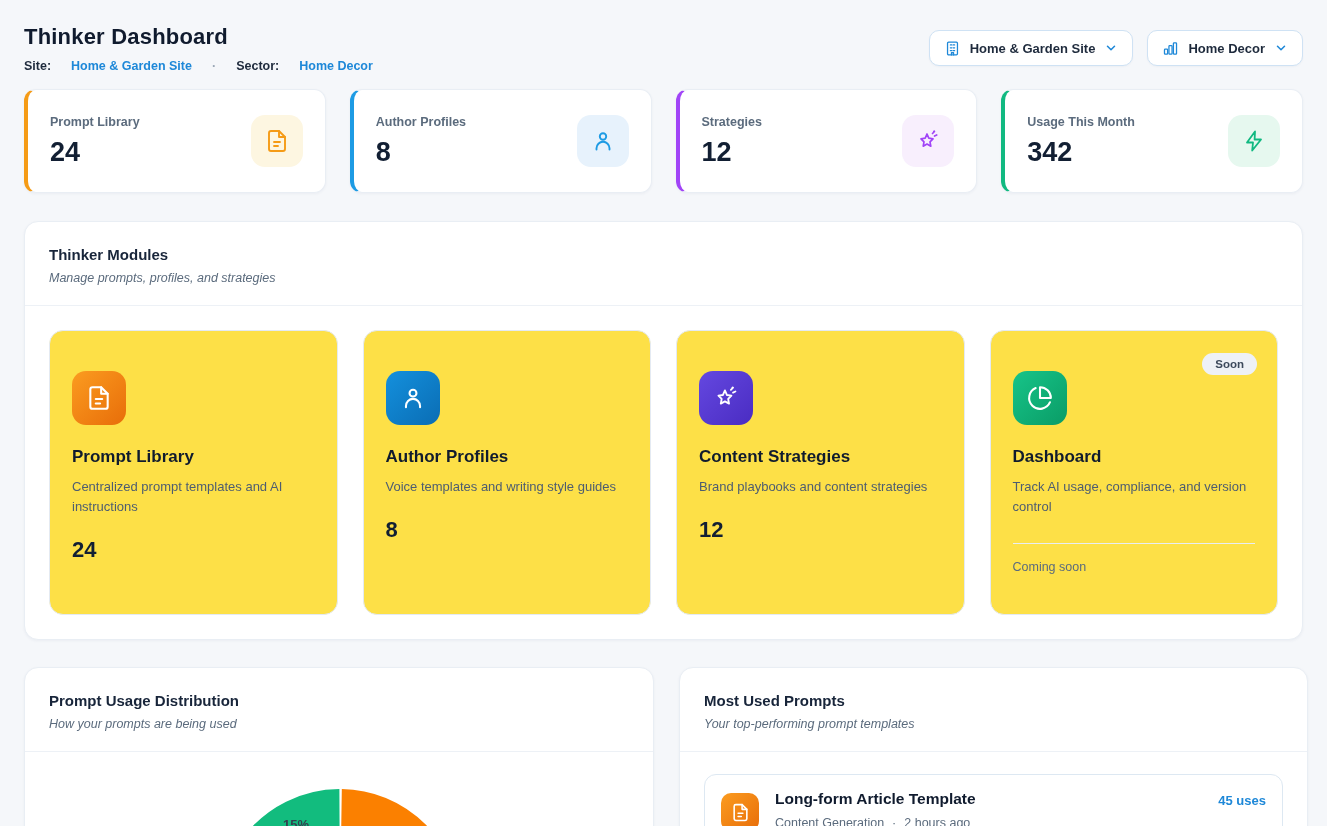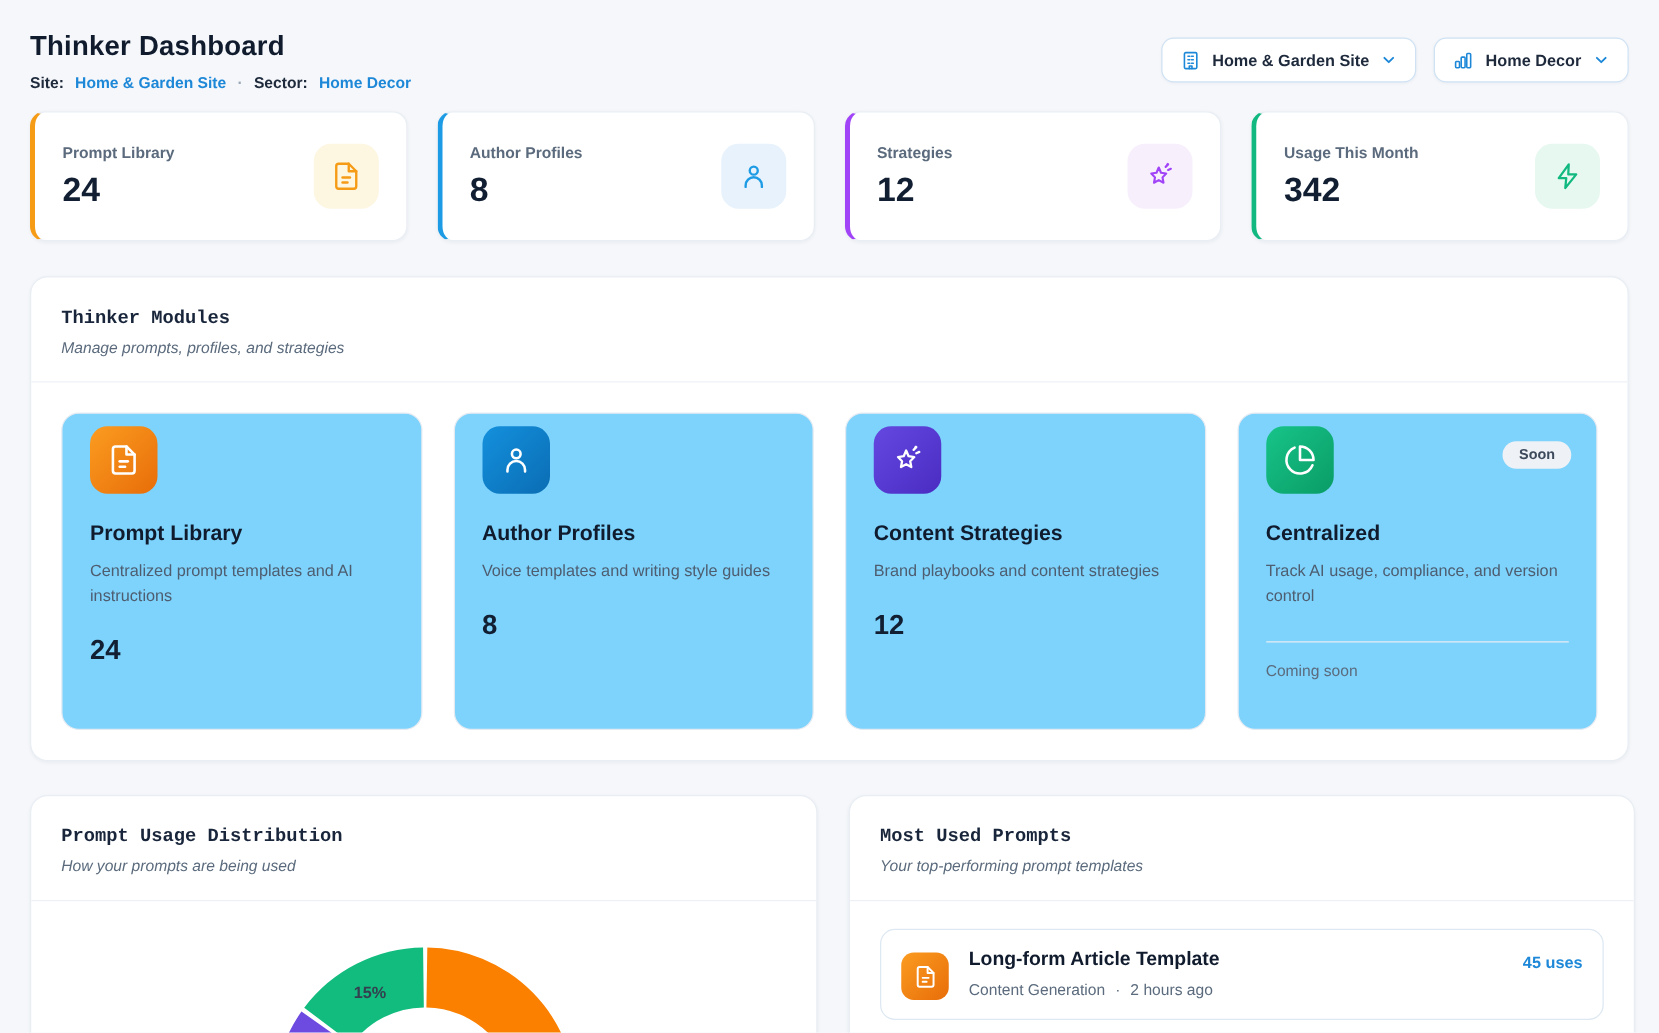--- a/index.html
+++ b/index.html
@@ -7,21 +7,21 @@
   body {
     background:#f5f7fa;
     font-family:"Liberation Sans","DejaVu Sans",sans-serif;
     color:#101b2e;
   }
   .page { width:1327px; height:826px; padding:24px; overflow:hidden; }
 
   
   .header { display:flex; justify-content:space-between; align-items:flex-start; margin-bottom:16px; }
   .page-title { font-size:22px; font-weight:800; letter-spacing:.2px; color:#101b2e; }
-  .breadcrumb { margin-top:9px; font-size:12.5px; font-weight:700; display:flex; gap:9px; align-items:flex-end; }
+  .breadcrumb { margin-top:9px; font-size:12.5px; font-weight:700; display:flex; gap:20px; align-items:flex-end; }
   .breadcrumb .lbl { color:#1e2a3c; }
   .breadcrumb .lnk { color:#1e88d8; cursor:pointer; }
   .breadcrumb .dot { color:#9aa7b6; font-weight:700; }
   .header-actions { display:flex; gap:14px; margin-top:6px; }
   .select-btn {
     display:flex; align-items:center; gap:9px; height:36px; padding:0 14px;
     background:#fff; border:1px solid #cfe2f4; border-radius:10px;
     font-size:13px; font-weight:700; color:#1e2a3c; cursor:pointer;
     box-shadow:0 1px 2px rgba(30,60,100,.04);
   }
@@ -43,29 +43,29 @@
   .stat-value { font-size:27px; font-weight:800; margin-top:8px; color:#121f33; }
   .stat-icon { width:52px; height:52px; border-radius:14px; display:flex; align-items:center; justify-content:center; }
   .stat-icon.tint-orange { background:#fdf6e1; color:#f59b16; }
   .stat-icon.tint-blue   { background:#e7f2fc; color:#1d9be4; }
   .stat-icon.tint-purple { background:#f8effd; color:#a144f7; }
   .stat-icon.tint-green  { background:#e6f8ef; color:#11b981; }
 
   
   .panel { background:#fff; border:1px solid #e9eef4; border-radius:14px; box-shadow:0 1px 3px rgba(30,60,100,.05); overflow:hidden; }
   .panel-head { padding:24px 24px 20px 24px; }
-  .panel-title { font-size:15px; font-weight:700; color:#18253a;font-family:Liberation Mono, monospace; }
+  .panel-title { font-size:15px; font-weight:700; color:#18253a; }
   .panel-sub { font-size:12.5px; color:#5b6b7d; margin-top:8px;font-style:italic; }
   .panel-divider { height:1px; background:#edf1f6; }
 
   .modules-panel { margin-bottom:27px; }
   .modules-grid { display:grid; grid-template-columns:repeat(4,1fr); gap:25px; padding:24px; }
   .module-card {
-    position:relative; border:1px solid #e4eaf2; border-radius:14px; padding:10px 22px;
-    min-height:254px; background:#7dd3fc; cursor:pointer;
+    position:relative; border:1px solid #e4eaf2; border-radius:14px; padding:40px 22px;
+    min-height:254px; background:#fde047; cursor:pointer;
   }
   .module-icon { width:54px; height:54px; border-radius:14px; display:flex; align-items:center; justify-content:center; color:#fff; }
   .module-icon.grad-orange { background:linear-gradient(135deg,#fb9c20,#e86d09); }
   .module-icon.grad-blue   { background:linear-gradient(135deg,#1490dd,#0a6db4); }
   .module-icon.grad-purple { background:linear-gradient(135deg,#6448e0,#4a2cc2); }
   .module-icon.grad-green  { background:linear-gradient(135deg,#17c489,#0a9c66); }
   .module-title { font-size:17px; font-weight:800; margin-top:22px; color:#101b2e; }
   .module-desc { font-size:13px; line-height:1.55; color:#4e5d70; margin-top:10px; }
   .module-count { font-size:22px; font-weight:800; margin-top:20px; color:#121f33; }
   .soon-badge {
@@ -244,21 +244,21 @@
       </div>
 
       <div class="module-card">
         <span class="soon-badge">Soon</span>
         <div class="module-icon grad-green">
           <svg width="26" height="26" viewBox="0 0 24 24" fill="none" stroke="#fff" stroke-width="1.9" stroke-linecap="round" stroke-linejoin="round">
             <path d="M21.21 15.89A10 10 0 1 1 8 2.83"></path>
               <path d="M22 12A10 10 0 0 0 12 2v10z"></path>
           </svg>
         </div>
-        <div class="module-title">Centralized</div>
+        <div class="module-title">Dashboard</div>
         <div class="module-desc">Track AI usage, compliance, and version control</div>
         <div class="module-footer-divider"></div>
         <div class="module-footer">Coming soon</div>
       </div>
     </div>
   </div>
 
   <div class="bottom">
 
     <div class="panel">

